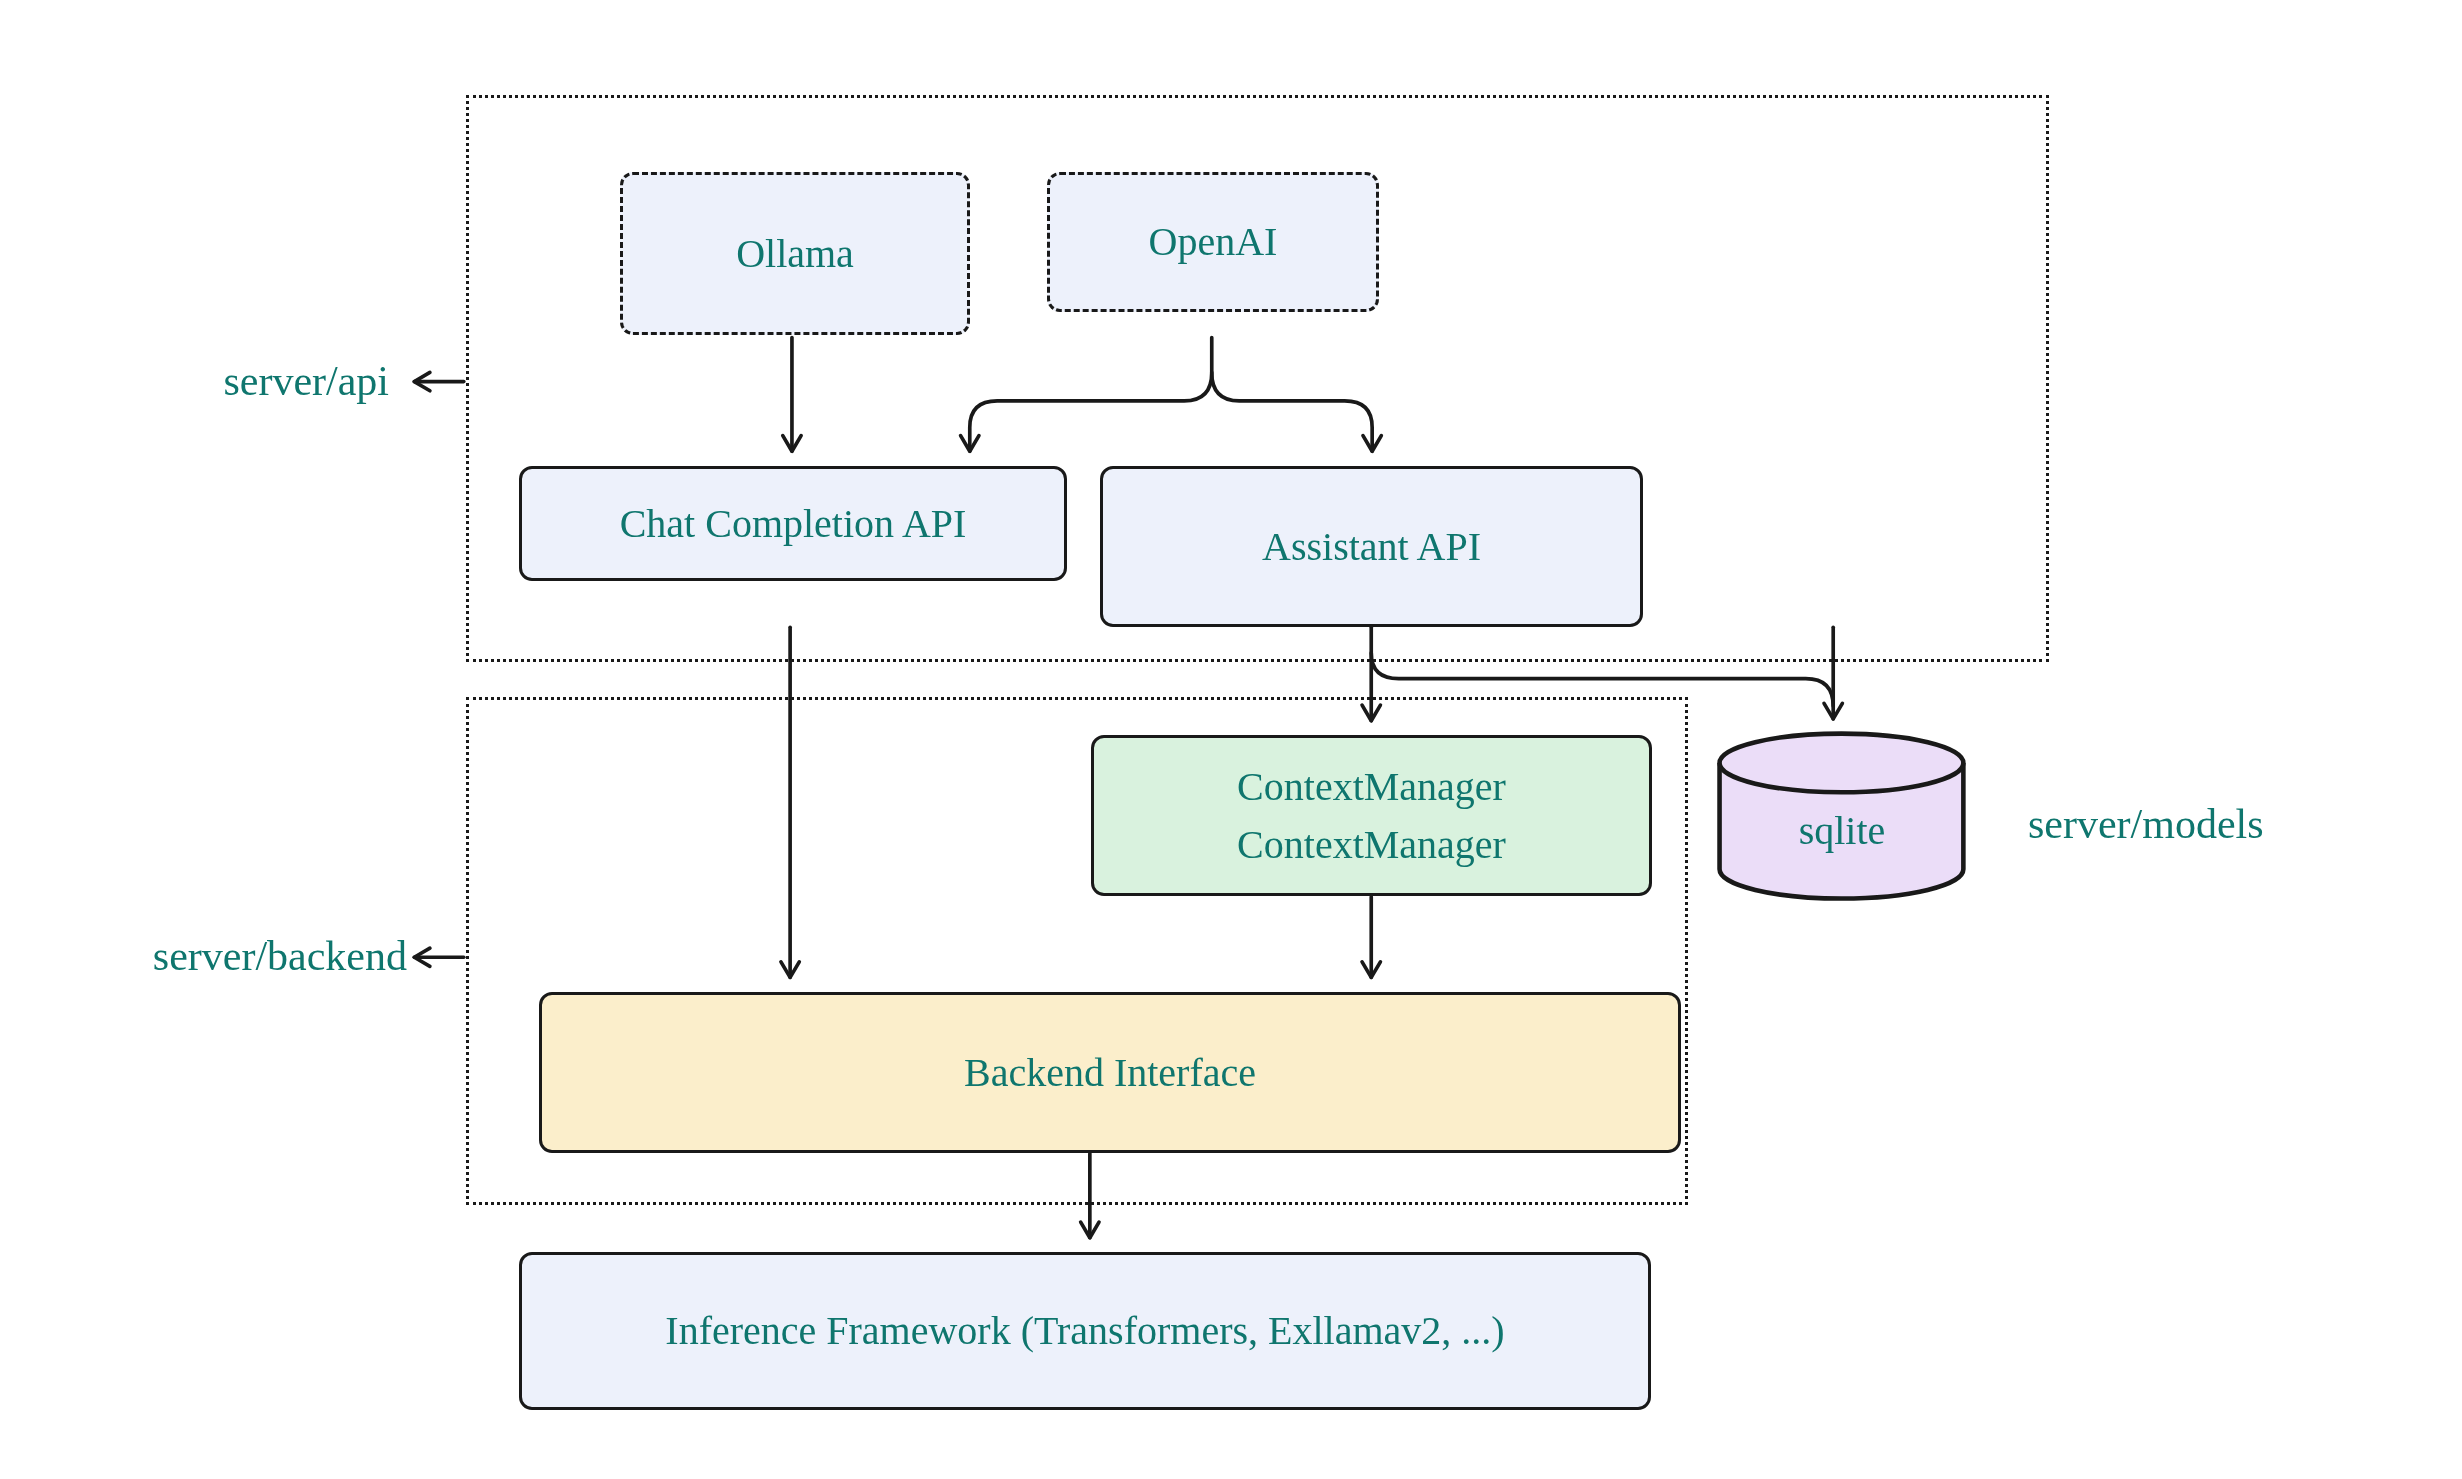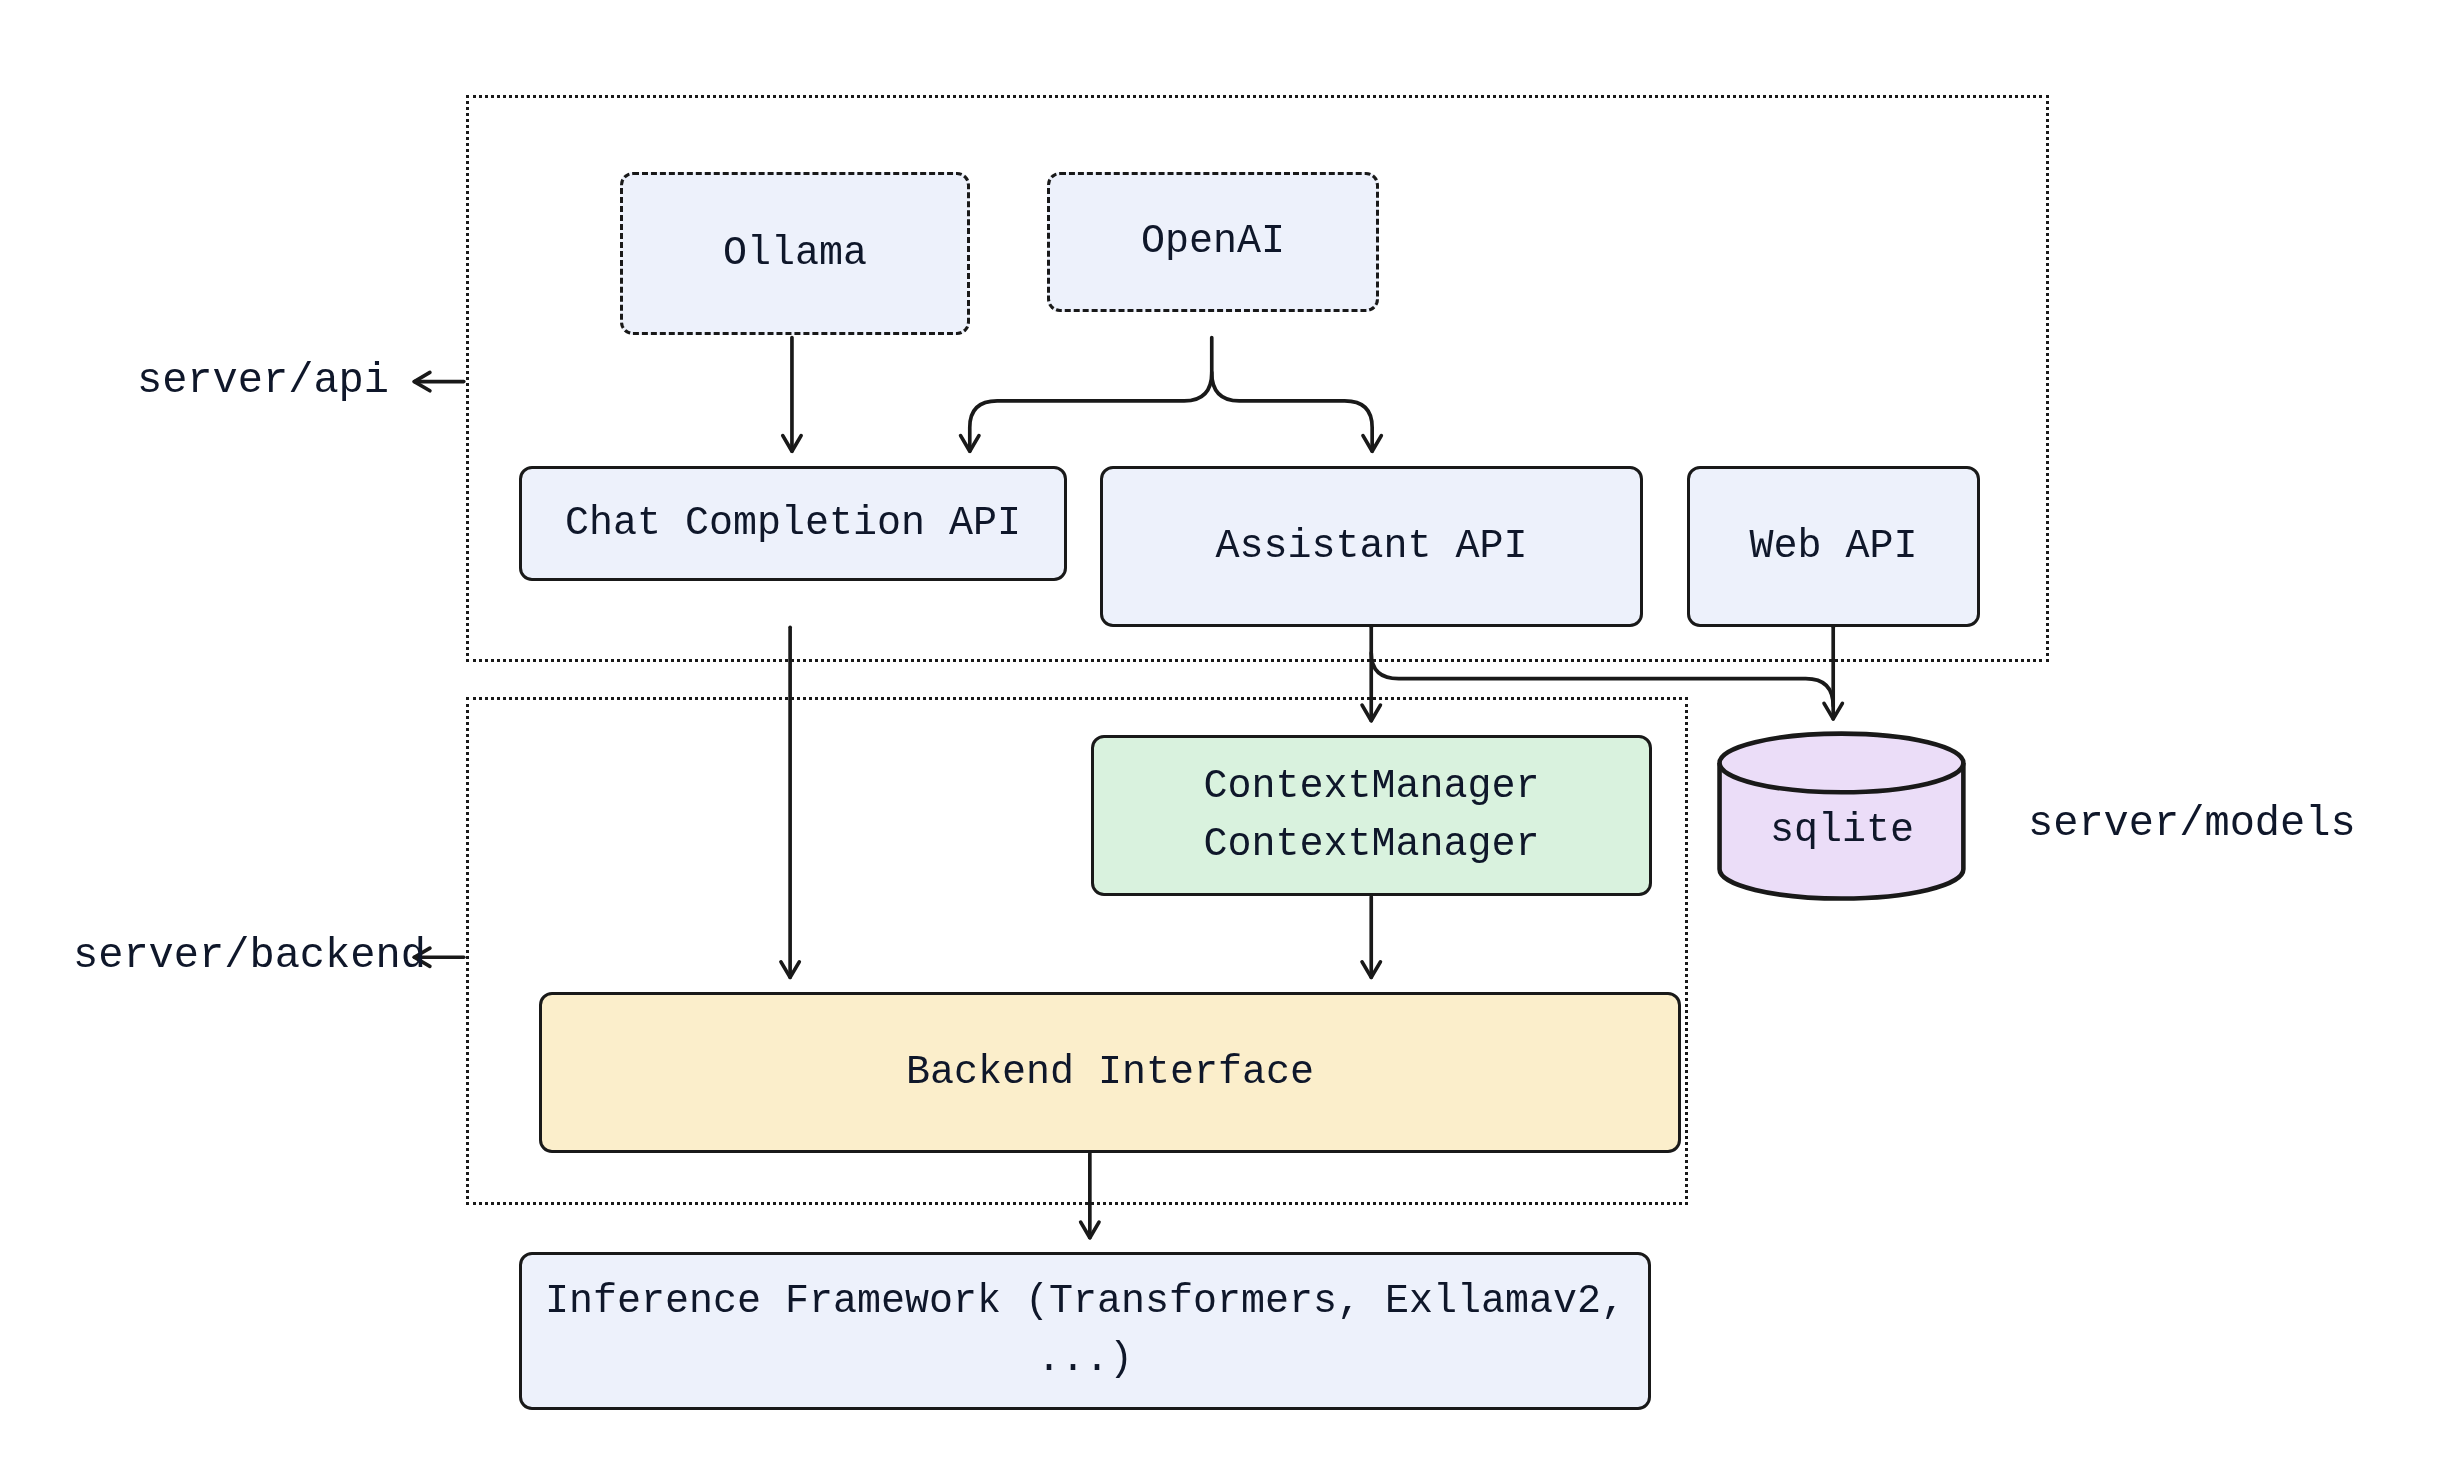--- a/index.html
+++ b/index.html
@@ -5,22 +5,22 @@
   html, body {
     margin: 0;
     padding: 0;
     background: #ffffff;
   }
   .canvas {
     position: relative;
     width: 2462px;
     height: 1480px;
     background: #ffffff;
-    font-family: Liberation Mono, monospace;
-    color: #0f172a;
+    font-family: Liberation Serif, serif;
+    color: #0f766e;
     overflow: hidden;
   }
   .overlay {
     position: absolute;
     left: 0; top: 0;
     width: 2462px;
     height: 1480px;
     pointer-events: none;
   }
   .group {
@@ -124,23 +124,20 @@
   </div>
   <div class="node fill-blue node-openai">
     <span>OpenAI</span>
   </div>
   <div class="node fill-blue node-chat">
     <span>Chat Completion API</span>
   </div>
   <div class="node fill-blue node-assist">
     <span>Assistant API</span>
   </div>
-  <div class="node fill-blue node-web">
-    <span>Web API</span>
-  </div>
   <div class="node fill-green node-context">
     <span>ContextManager</span>
     <span>ContextManager</span>
   </div>
   <div class="node fill-yellow node-backend">
     <span>Backend Interface</span>
   </div>
   <div class="node fill-blue node-infer">
     <span>Inference Framework (Transformers, Exllamav2, ...)</span>
   </div>

